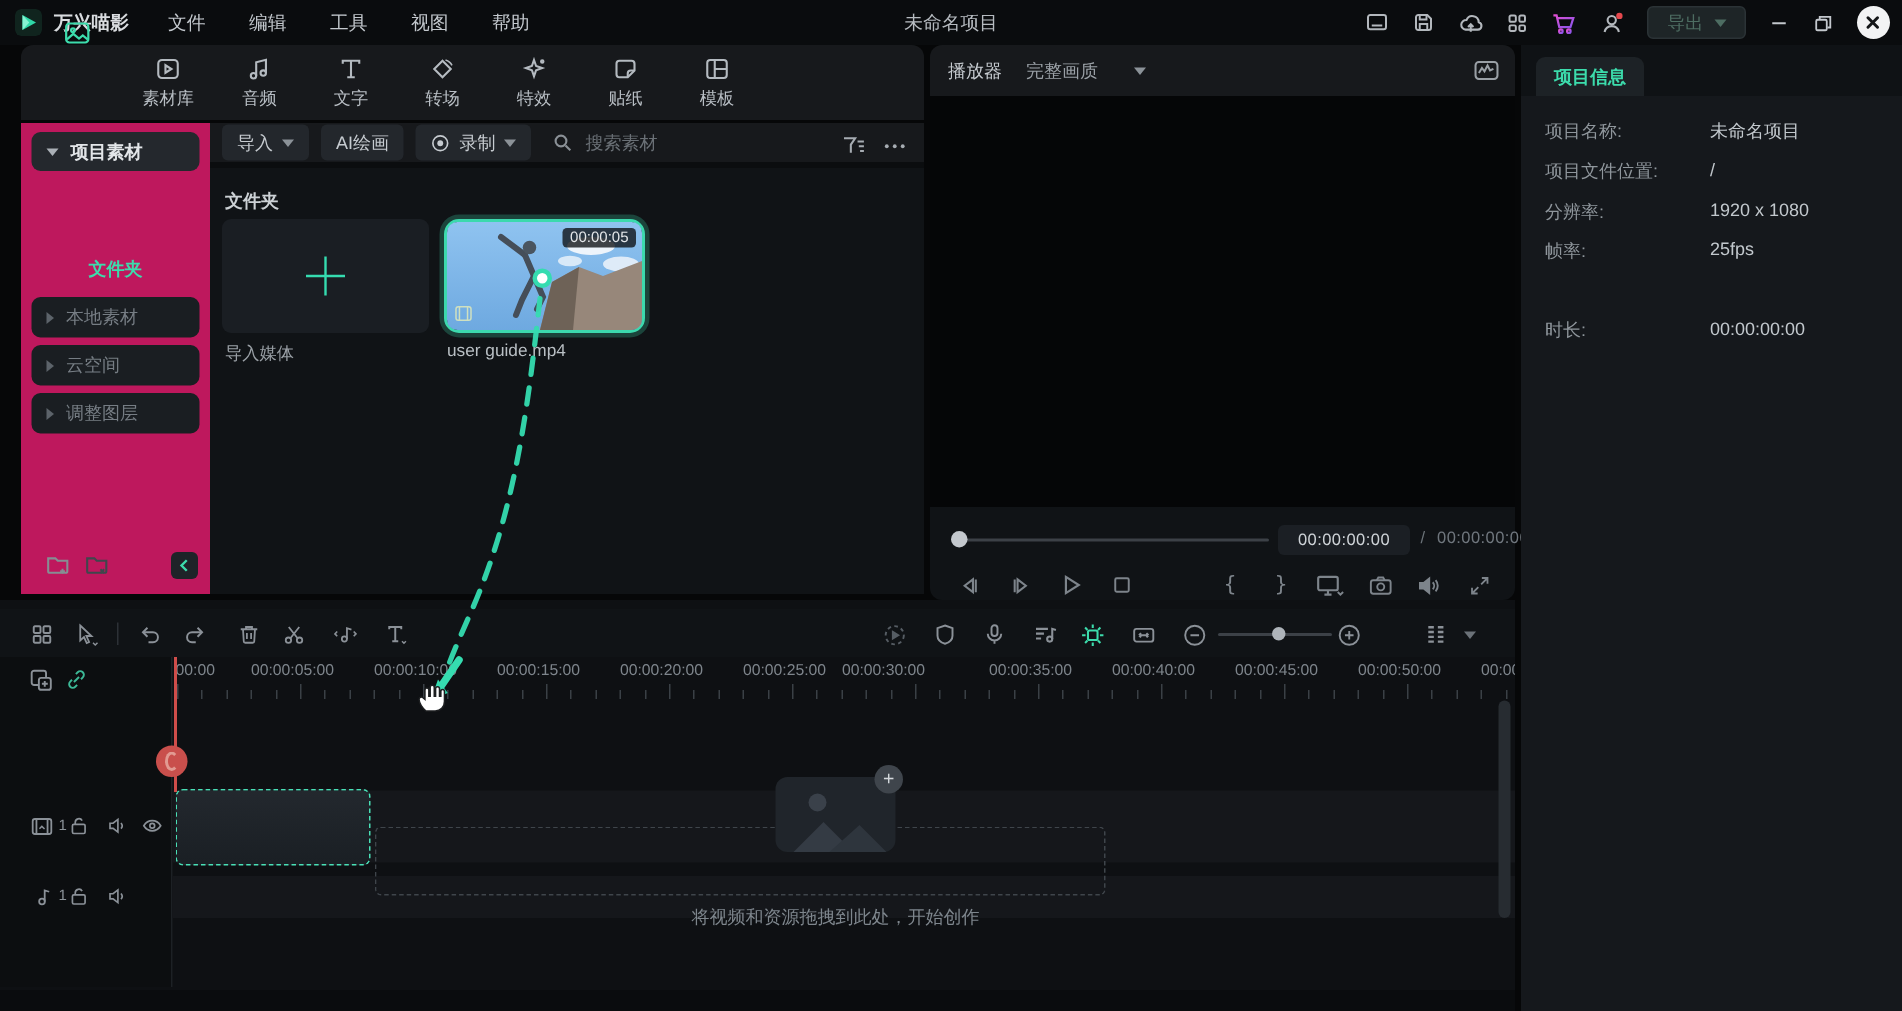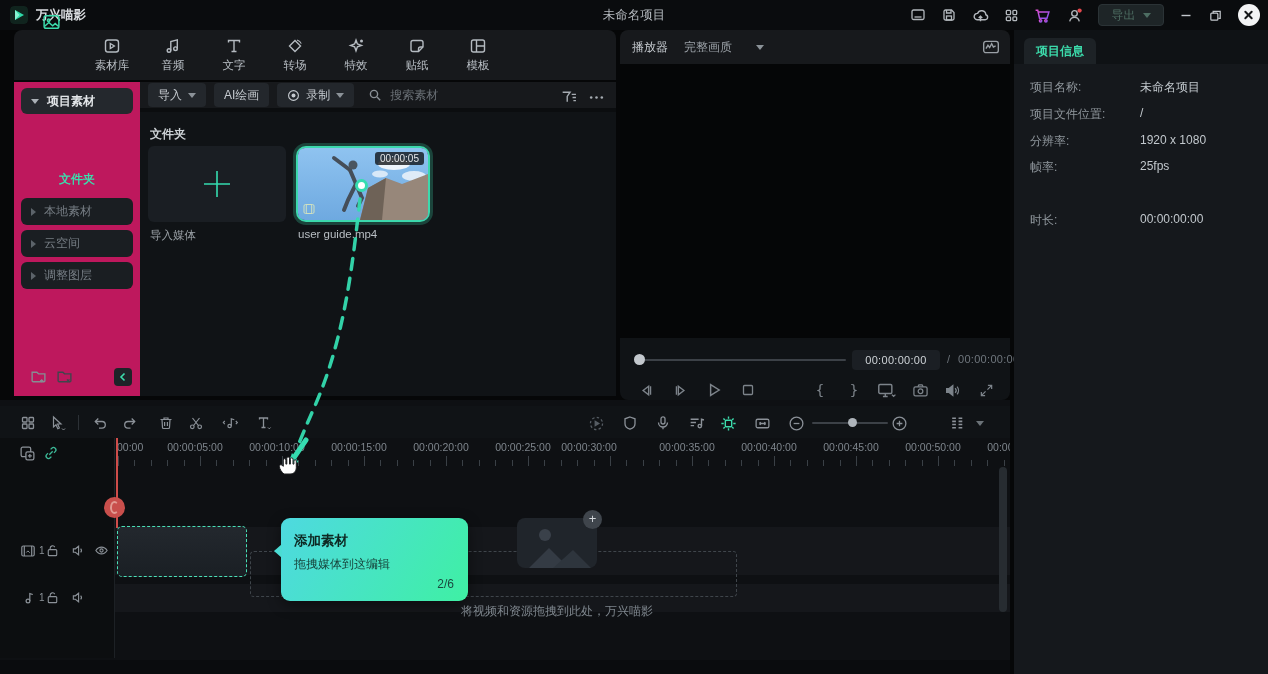--- a/index.html
+++ b/index.html
@@ -108,20 +108,27 @@
 
 <div id="app">
 
   <header id="titlebar">
     <svg id="logo" viewBox="0 0 18 18">
         <rect width="18" height="18" rx="4" fill="#10241e"></rect>
         <path d="M5 4l9 5-9 5z" fill="#2fd9a8"></path>
         <path d="M5 4l4.5 5L5 14z" fill="#86f2d2"></path>
       </svg>
     <span class="appname">万兴喵影</span>
+    <nav class="menus">
+      <span>文件</span>
+      <span>编辑</span>
+      <span>工具</span>
+      <span>视图</span>
+      <span>帮助</span>
+    </nav>
     <div id="win-title">未命名项目</div>
     <div id="tb-right">
       <span class="ibtn">
           <svg width="16" height="16" viewBox="0 0 16 16" fill="none" stroke="#b3b8bd" stroke-width="1.3">
             <rect x="2" y="3" width="12" height="9.5" rx="1.5"></rect>
             <path d="M4.5 10h7"></path>
           </svg>
         </span>
       <span class="ibtn">
           <svg width="16" height="16" viewBox="0 0 16 16" fill="none" stroke="#b3b8bd" stroke-width="1.3">
@@ -721,28 +728,22 @@
 
     <div id="ph-tile">
       <svg width="80" height="50" viewBox="0 0 80 50">
           <circle cx="28" cy="17" r="6" fill="#3a414a"></circle>
           <path d="M12 50 L32 30 L48 46 L45 50 Z" fill="#343b44"></path>
           <path d="M36 50 L56 32 L74 50 Z" fill="#2e353d"></path>
         </svg>
     </div>
     <div id="ph-plus">+</div>
 
-    <div id="tl-tooltip">
-      <i class="tail"></i>
-      <div id="tt-title">添加素材</div>
-      <div id="tt-sub">拖拽媒体到这编辑</div>
-      <div id="tt-count">2/6</div>
-    </div>
-
-    <div id="tl-hint">将视频和资源拖拽到此处，万兴喵影</div>
+
+    <div id="tl-hint">将视频和资源拖拽到此处，开始创作</div>
     <div id="tl-scroll"></div>
     <div id="tl-bottom"></div>
   </section>
 
   <svg class="abs" style="left:0;top:0;pointer-events:none;z-index:60;" width="1268" height="674" viewBox="0 0 1268 674">
     <path d="M360,199 C352,270 344,340 314,408 C306,426 301,438 298,446" fill="none" stroke="#35dcb0" stroke-width="3.5" stroke-dasharray="11 9" stroke-linecap="round" opacity="0.95"></path>
     <path d="M306,440 L293,459" stroke="#35dcb0" stroke-width="5" stroke-linecap="round"></path>
     <polygon points="287,467 298.5,462 292,453" fill="#35dcb0"></polygon>
     <g transform="translate(279,455)">
       <path d="M5 19c-2.3-1.8-4.6-5.2-4.6-7.6 0-1.5 1.5-2.2 2.6-1.2l1.3 1.1V5.1c0-1.9 2.6-1.9 2.6 0v4h.9V3.3c0-1.9 2.7-1.9 2.7 0v5.8h.9V4.2c0-1.9 2.6-1.9 2.6 0v4.9h.9V6c0-1.8 2.4-1.8 2.4 0v6.6c0 3.9-2.7 6.4-6.2 6.4z" fill="#ffffff" stroke="#1c1e20" stroke-width="1"></path>

